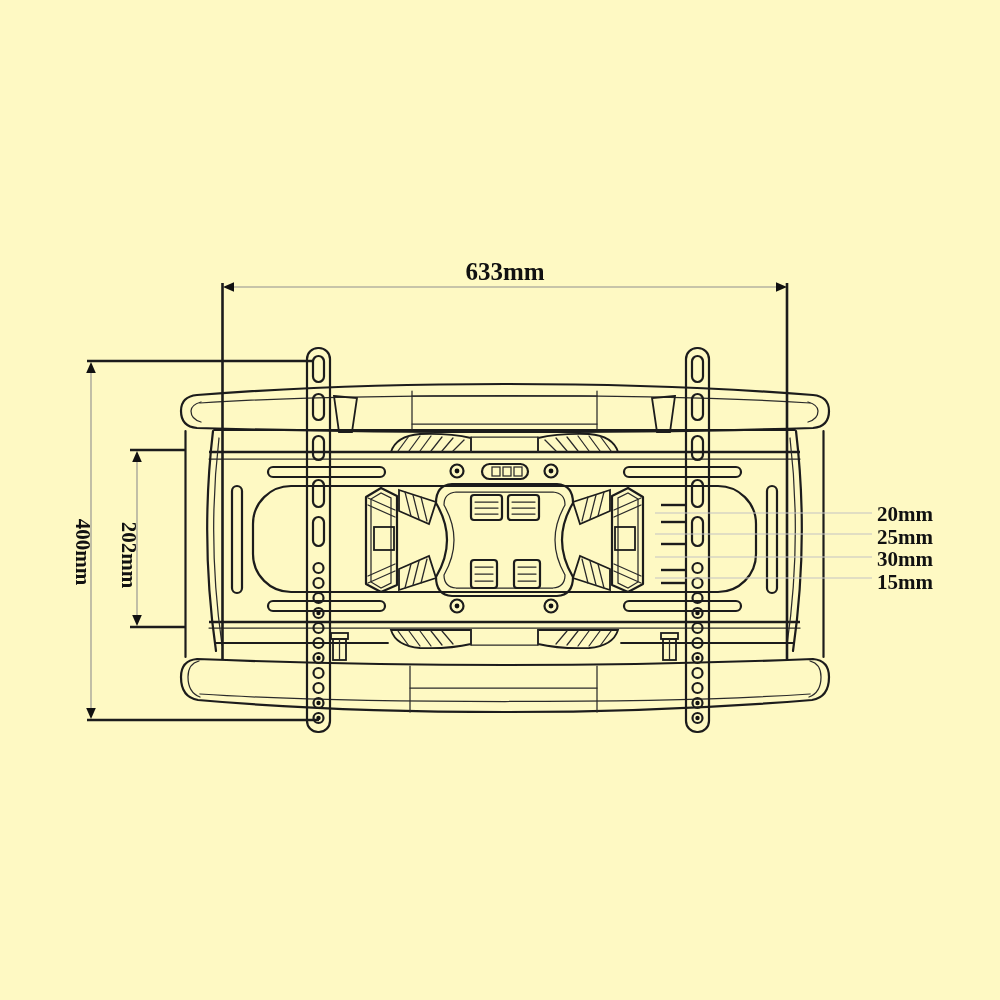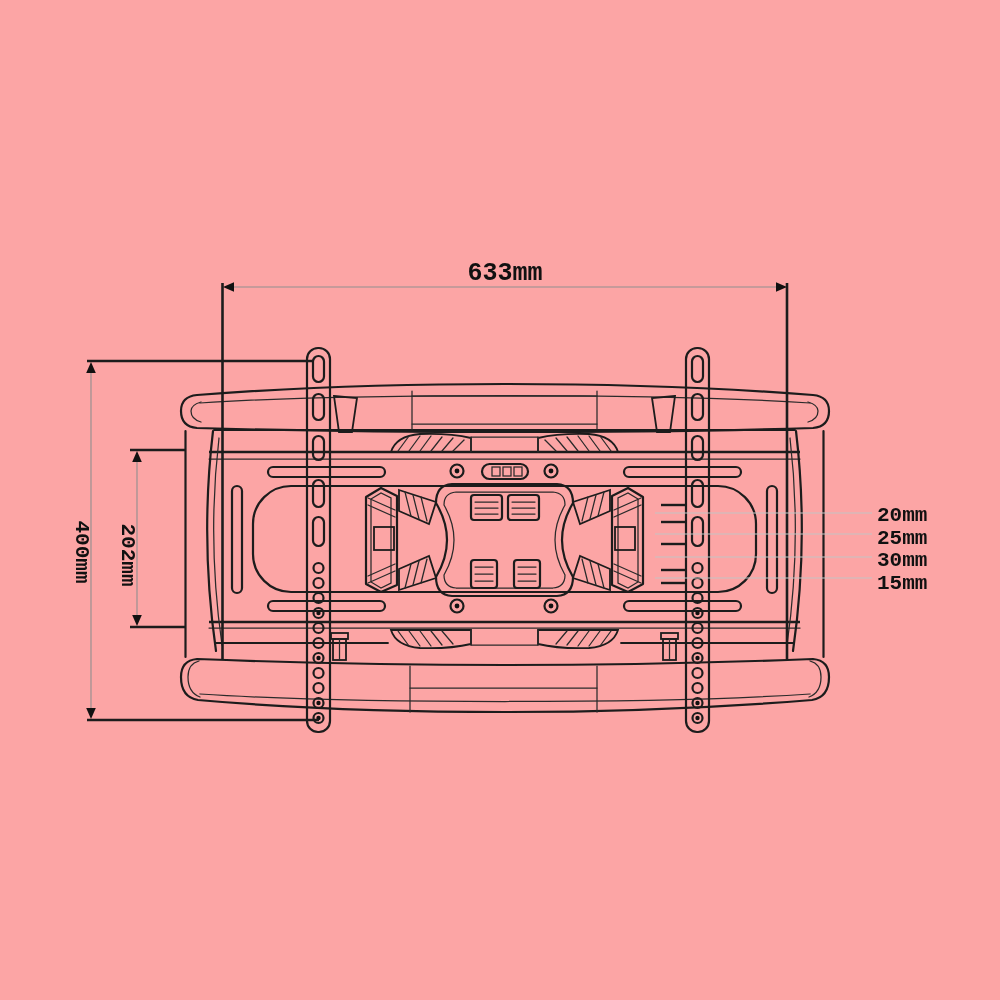--- a/index.html
+++ b/index.html
@@ -1,17 +1,17 @@
 <!DOCTYPE html>
 <html><head>
 <meta charset="utf-8">
 <style>
   html,body{margin:0;padding:0;background:#ffffff;}
-  .stage{position:relative;width:1000px;height:1000px;background:#fca5a5;overflow:hidden;
-         font-family:Liberation Mono, monospace;}
+  .stage{position:relative;width:1000px;height:1000px;background:#fef9c3;overflow:hidden;
+         font-family:Liberation Serif, serif;}
   svg{display:block}
   
   .ln   {stroke:#1c1c1c;stroke-width:2.2;fill:none;stroke-linecap:round;stroke-linejoin:round;}
   .lnB  {stroke:#1c1c1c;stroke-width:2.6;fill:none;stroke-linecap:butt;}
   .lnM  {stroke:#1c1c1c;stroke-width:1.8;fill:none;stroke-linecap:round;}
   .lnT  {stroke:#2a2a2a;stroke-width:1.25;fill:none;stroke-linecap:round;}
   
   .dim  {stroke:#8f8f8f;stroke-width:1.1;fill:none;}
   .lead {stroke:#c4c4c4;stroke-width:1.1;fill:none;}
   .tick {stroke:#1c1c1c;stroke-width:2.4;fill:none;}

